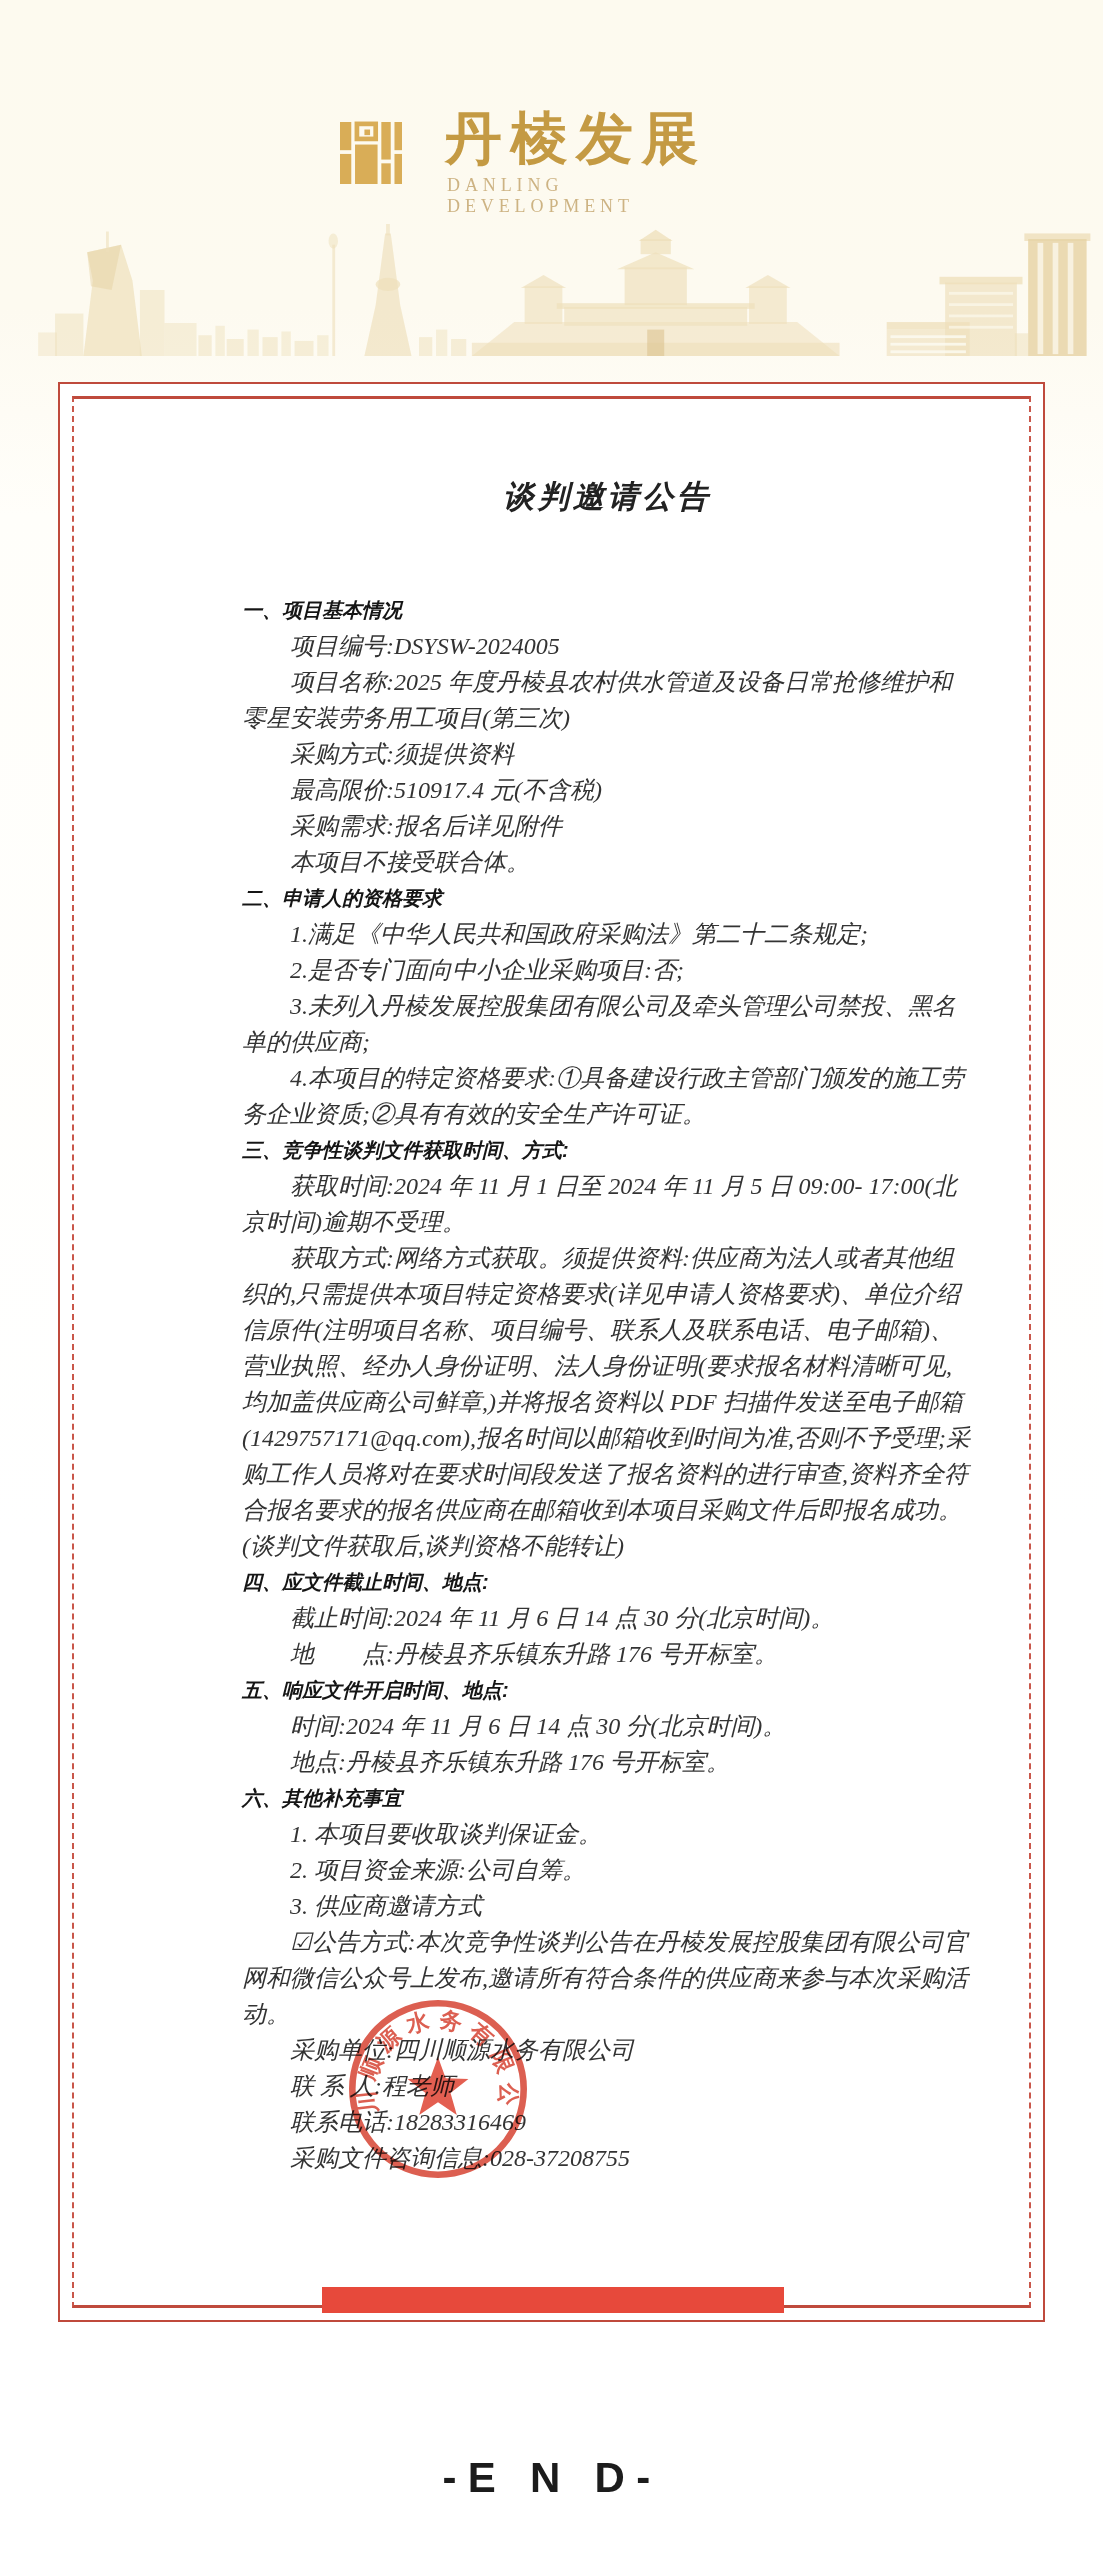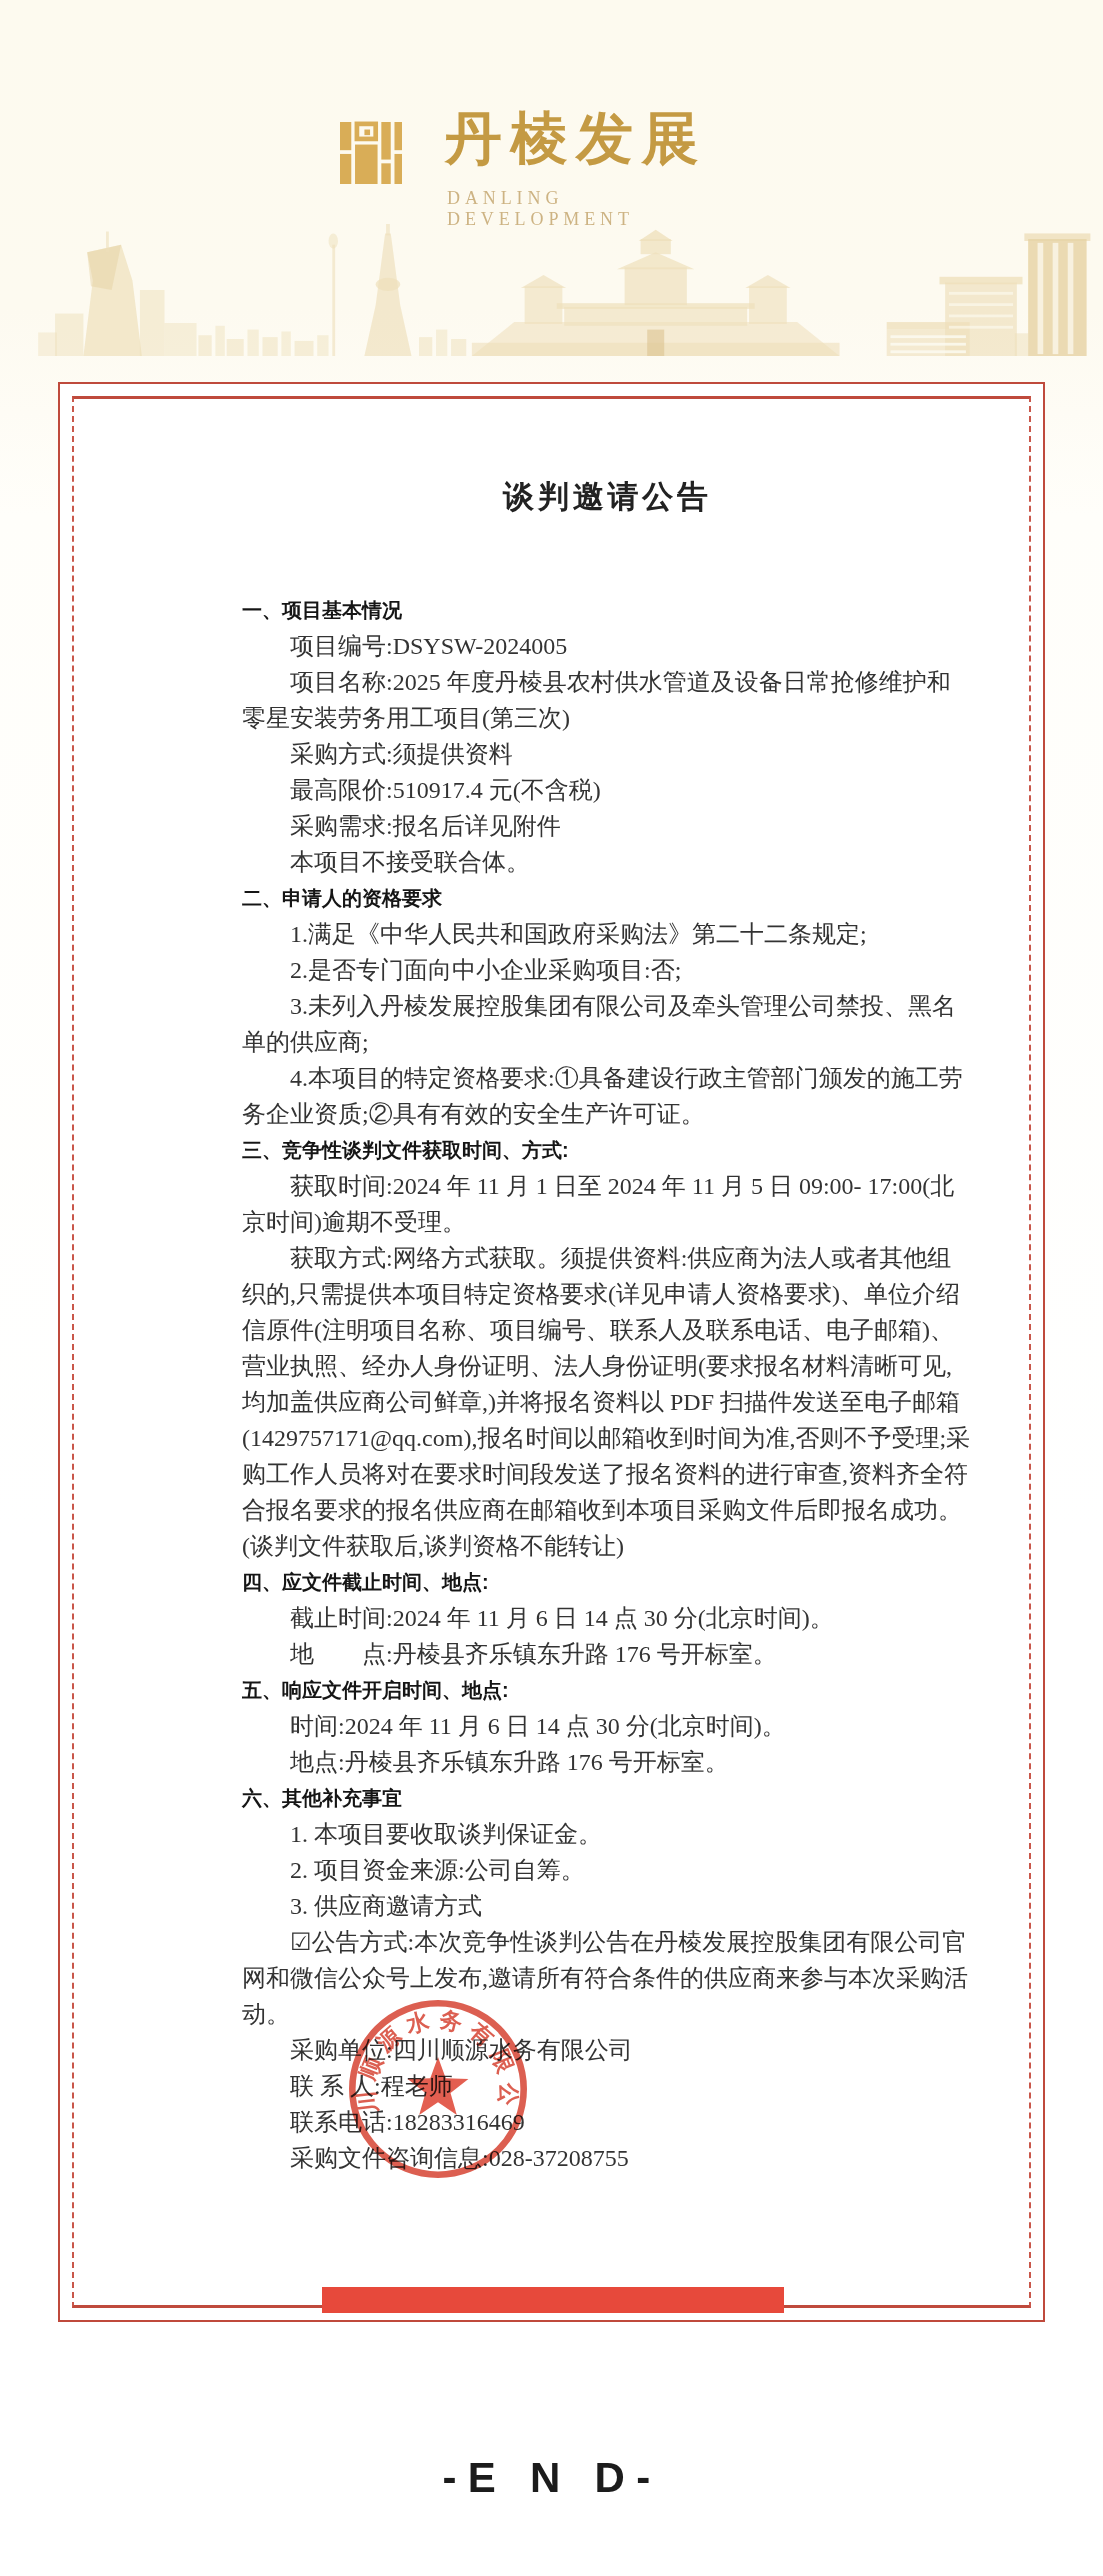--- a/index.html
+++ b/index.html
@@ -3,30 +3,30 @@
 <meta charset="utf-8">
 <style>
   html,body{margin:0;padding:0;}
   .page{position:relative;width:1104px;height:2576px;overflow:hidden;
         background:linear-gradient(180deg,#fdfaef 0%,#fdfaf0 12%,#fffefa 20%,#ffffff 60%,#ffffff 100%);
         font-family:"Liberation Serif","DejaVu Serif",serif;}
   
   .logo-mark{position:absolute;left:340px;top:118px;}
   .logo-cn{position:absolute;left:445px;top:109px;width:283px;font-size:57px;font-weight:600;
            color:#c49a43;letter-spacing:8.5px;line-height:60px;}
-  .logo-en{position:absolute;left:447px;top:188px;width:283px;font-size:18px;color:#cdb383;
+  .logo-en{position:absolute;left:447px;top:175px;width:283px;font-size:18px;color:#cdb383;
            letter-spacing:4.9px;font-family:"Liberation Serif","DejaVu Serif",serif;}
   .skyline{position:absolute;left:0;top:224px;}
   
   .card{position:absolute;left:58px;top:382px;width:987px;height:1940px;
         border:2.8px solid #bf4a3c;background:#ffffff;box-sizing:border-box;}
   .card-inner{position:absolute;left:12.3px;right:12.3px;top:12.3px;bottom:12.3px;
         border-top:3.8px solid #bf4a3c;border-bottom:3.8px solid #bf4a3c;
         border-left:2.8px dashed #c9574a;border-right:2.8px dashed #c9574a;}
-  .card-content{position:absolute;left:0;right:0;top:0;padding:0 70px 0 182px;box-sizing:border-box;}
+  .card-content{position:absolute;left:0;right:0;top:0;padding:0 70px 0 182px;box-sizing:border-box;font-style:italic;}
   .doc-title{margin:91px 0 0 0;text-align:center;font-size:31px;font-weight:bold;color:#222;
              letter-spacing:3.8px;line-height:43px;}
   .sections{margin-top:74px;}
   .sec-heading{margin:0;font-size:20px;line-height:36px;font-weight:bold;color:#151515;
                font-family:"Liberation Sans","DejaVu Sans",sans-serif;}
   .para{margin:0;font-size:24px;line-height:36px;color:#333;text-indent:2em;
         font-family:"Liberation Serif","DejaVu Serif",serif;}
   .bottom-bar{position:absolute;left:262px;top:1903px;width:462px;height:25.5px;background:#e7493b;}
   .stamp{position:absolute;left:325px;top:1976px;mix-blend-mode:multiply;opacity:.82;}
   .end-label{position:absolute;left:0;top:2454px;width:100%;text-align:center;font-size:42px;

